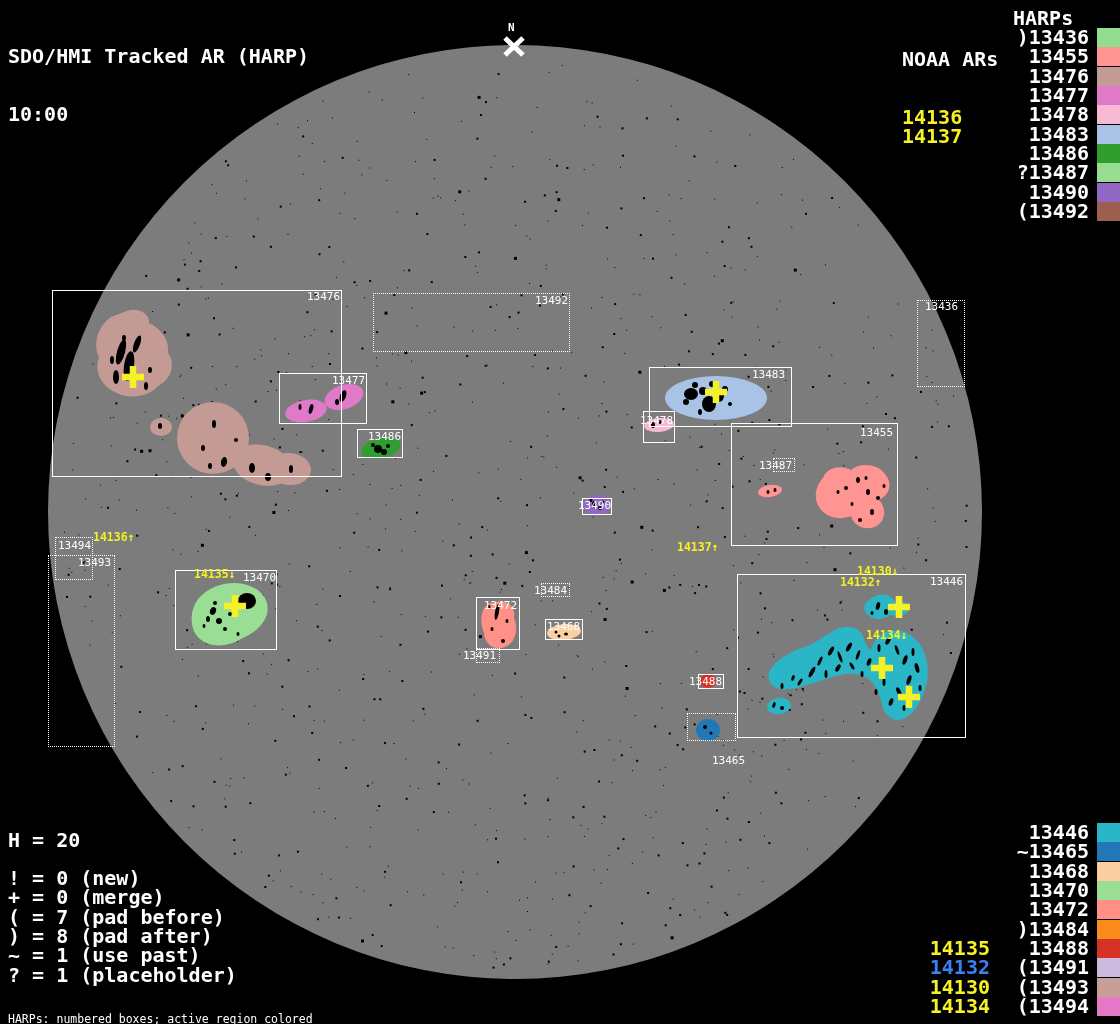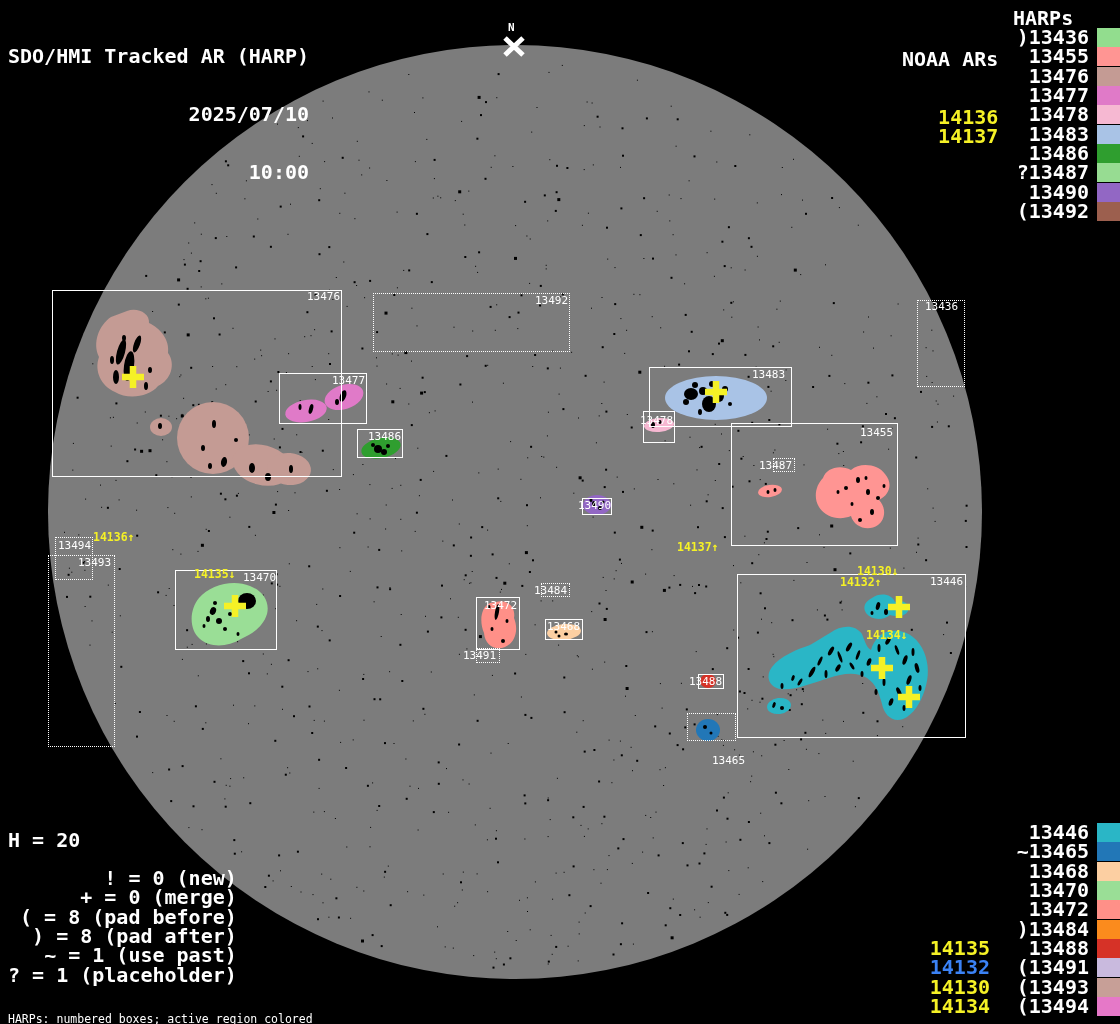--- a/index.html
+++ b/index.html
@@ -1,19 +1,19 @@
 <!DOCTYPE html>
 <html><head>
 <meta charset="utf-8">
 <style>
   html,body{margin:0;padding:0;background:#000;}
   #stage{position:relative;width:1120px;height:1024px;background:#000;overflow:hidden;
          font-family:"DejaVu Sans Mono",monospace;}
   #sun-svg{position:absolute;left:0;top:0;}
-  .mono20{position:absolute;font:bold 20px/19.35px "DejaVu Sans Mono",monospace;color:#fff;white-space:pre;text-align:right;}
+  .mono20{position:absolute;font:bold 20px/19.35px "DejaVu Sans Mono",monospace;color:#fff;white-space:pre;}
   .row{position:relative;height:19.35px;}
   .row .num{position:absolute;right:31px;top:0;font:bold 20px/19.35px "DejaVu Sans Mono",monospace;color:#fff;white-space:pre;}
   .row .noaa-num{position:absolute;right:130px;top:0;font:bold 20px/19.35px "DejaVu Sans Mono",monospace;white-space:pre;}
   .row .swatch{position:absolute;right:0;top:0;width:23px;height:19px;}
   .hbox{position:absolute;border:1px solid #fff;box-sizing:border-box;}
   .hbox.dotted{border-style:dotted;}
   .box-label{position:absolute;font:normal 11px/11px "DejaVu Sans Mono",monospace;color:#fff;white-space:pre;}
   .disk-label{position:absolute;font:bold 11.5px/11.5px "DejaVu Sans Mono",monospace;white-space:pre;}
   #footer-block{position:absolute;left:8px;top:991px;font:normal 11.5px/11.3px "DejaVu Sans Mono",monospace;color:#fff;white-space:pre;}
   #stats-lines div, #noaa-top-items div{white-space:pre;}
@@ -1213,21 +1213,20 @@
         <path d="M224,606 H246 M235,595 V617"></path>
         <path d="M888,607 H910 M899,596 V618"></path>
         <path d="M871,668 H893 M882,657 V679"></path>
         <path d="M898,697 H920 M909,686 V708"></path>
       </g>
       <path d="M505,38 L523,55 M523,38 L505,55" stroke="#fff" stroke-width="5"></path>
     </svg>
 
   <div class="mono20" style="left:8px;top:8px;">
     <div>SDO/HMI Tracked AR (HARP)</div>
-    <div>2025/07/10</div>
     <div>10:00</div>
   </div>
 
   <span id="compass-n">N</span>
 
   <div class="mono20" style="left:902px;top:11px;">
     <div>NOAA ARs</div>
     <div id="noaa-top-items"><div style="color: rgb(245, 241, 38);">14136</div><div style="color: rgb(245, 241, 38);">14137</div></div>
   </div>
 
@@ -1317,21 +1316,21 @@
         <span class="swatch" style="background: rgb(199, 159, 151);"></span>
       </div>
       <div class="row">
         <span class="noaa-num" style="color: rgb(245, 241, 38);">14134</span>
         <span class="num">(13494</span>
         <span class="swatch" style="background: rgb(230, 120, 200);"></span>
       </div>
     </div>
 
   <div class="mono20" style="left:8px;top:831px;">H = 20</div>
-  <div class="mono20" id="stats-lines" style="left:8px;top:869px;"><div>! = 0 (new)</div><div>+ = 0 (merge)</div><div>( = 8 (pad before)</div><div>) = 8 (pad after)</div><div>~ = 1 (use past)</div><div>? = 1 (placeholder)</div></div>
+  <div class="mono20" id="stats-lines" style="left:8px;top:869px;"><div>! = 0 (new)</div><div>+ = 0 (merge)</div><div>( = 7 (pad before)</div><div>) = 8 (pad after)</div><div>~ = 1 (use past)</div><div>? = 1 (placeholder)</div></div>
 
   <div id="footer-block">
     <div>HARPs: numbered boxes; active region colored</div>
     
   </div>
 
   <div id="boxes-layer">
       <div class="hbox" style="left: 52px; top: 290px; width: 290px; height: 187px; border-color: rgb(255, 255, 255);"></div>
       <span class="box-label" style="left: 307px; top: 291px;">13476</span>
       <div class="hbox dotted" style="left: 373px; top: 293px; width: 197px; height: 59px; border-color: rgb(255, 255, 255);"></div>

